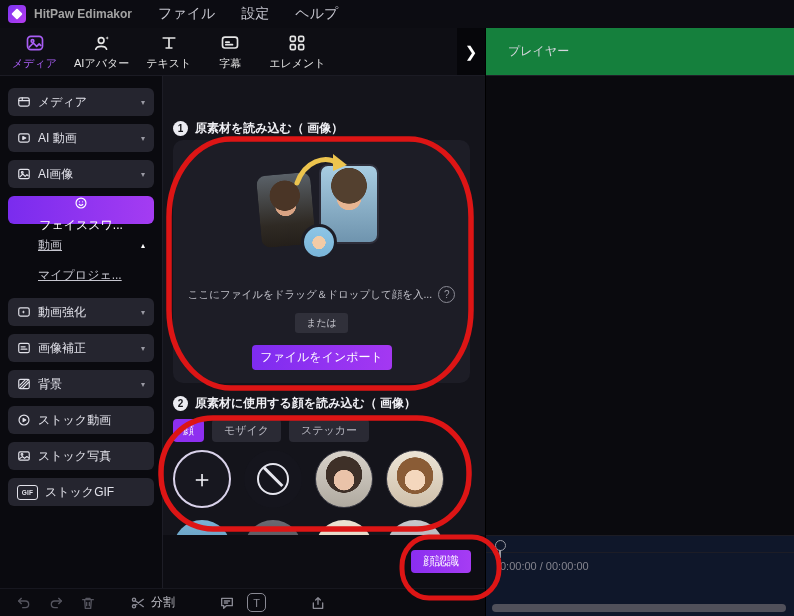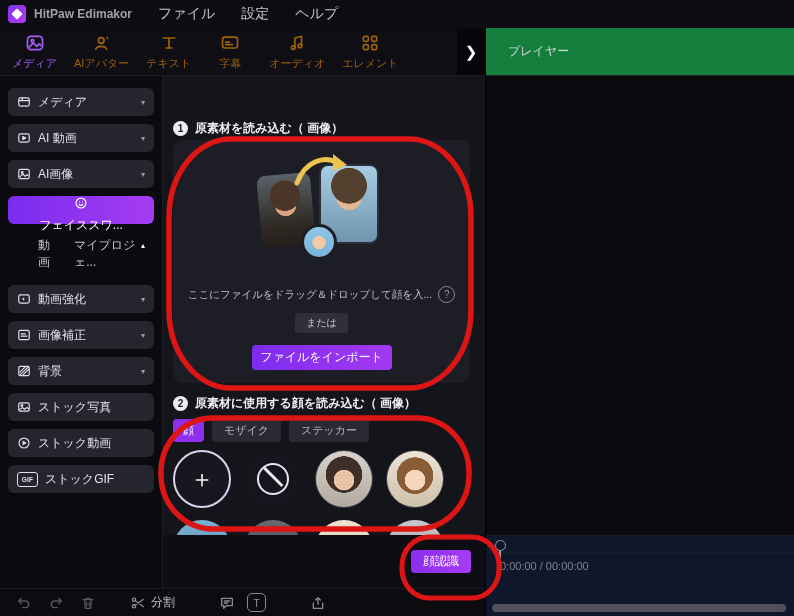--- a/index.html
+++ b/index.html
@@ -14,35 +14,35 @@
   .logo{width:18px;height:18px;border-radius:4px;background:linear-gradient(135deg,#7a35f0,#b83cf0);
         display:grid;place-items:center;}
   .logo i{display:block;width:8px;height:8px;background:#fff;transform:rotate(45deg);border-radius:1px;}
   .app-title{font-size:12px;font-weight:bold;color:#a3a3a3;margin-left:8px;}
   .menus{display:flex;gap:26px;margin-left:26px;font-size:14px;color:#c6c6cf;}
   .menu{cursor:default;}
 
   
   .tabbar{position:absolute;left:0;top:28px;width:485px;height:48px;background:#0e0e14;
           border-bottom:1px solid #1b1b24;display:flex;align-items:center;padding-left:12px;gap:17px;box-sizing:border-box;}
-  .tab{display:flex;flex-direction:column;align-items:center;gap:3px;color:#a16207;min-width:44px;}
+  .tab{display:flex;flex-direction:column;align-items:center;gap:3px;color:#e5e5e5;min-width:44px;}
   .tab .tab-label{font-size:11px;}
   .tab.active{color:#a95ef5;}
   .tab-more{position:absolute;right:0;top:0;width:28px;height:47px;background:#06060a;
             display:grid;place-items:center;color:#fff;font-size:15px;}
 
   
   .sidebar{position:absolute;left:0;top:76px;width:162px;height:512px;background:#0a0a0f;
            padding:12px 8px;box-sizing:border-box;display:flex;flex-direction:column;gap:8px;}
   .side-item{height:28px;border-radius:6px;background:#25252f;display:flex;align-items:center;
              gap:7px;padding:0 9px;font-size:12px;color:#e2e2ea;flex:none;}
   .side-item .caret{margin-left:auto;font-size:8px;color:#9a9aa4;}
   .side-item.active{background:linear-gradient(90deg,#7a2cee,#a43cf2);color:#fff;flex-direction:column;}
   .side-item.active .caret{color:#fff;}
-  .side-sub{display:flex;flex-direction:row;gap:13px;padding:5px 0 6px 30px;font-size:12px;color:#c6c6cf;}
+  .side-sub{display:flex;flex-direction:column;gap:13px;padding:5px 0 6px 30px;font-size:12px;color:#c6c6cf;text-decoration:underline;}
   .side-sub .sub.current{color:#a879f2;}
   .gif-chip{width:19px;height:13px;border:1.4px solid currentColor;border-radius:3px;display:grid;
             place-items:center;font-size:6.5px;font-weight:bold;letter-spacing:.2px;}
 
   
   .main-panel{position:absolute;left:162px;top:76px;width:323px;height:512px;background:#14141b;
               border-left:1px solid #1d1d26;box-sizing:border-box;}
   .segmented{position:absolute;left:8px;top:10px;width:301px;height:25px;background:#23232e;
              border-radius:6px;display:flex;padding:2px;box-sizing:border-box;}
   .seg{flex:1;display:grid;place-items:center;font-size:12px;color:#9a9aa3;border-radius:5px;}
@@ -184,30 +184,20 @@
           <svg width="20" height="20" viewBox="0 0 24 24" class="ic">
             <rect x="3" y="5" width="18" height="13" rx="3"></rect>
             <path d="M7 11h4M7 14h8"></path>
           </svg>
         </span>
       <span class="tab-label">字幕</span>
     </div>
     <div class="tab">
       <span>
           <svg width="20" height="20" viewBox="0 0 24 24" class="ic">
-            <path d="M9.5 17.5V6l8-2v11.5"></path>
-            <circle cx="7.5" cy="17.5" r="2.2"></circle>
-            <circle cx="15.5" cy="15.5" r="2.2"></circle>
-          </svg>
-        </span>
-      <span class="tab-label">オーディオ</span>
-    </div>
-    <div class="tab">
-      <span>
-          <svg width="20" height="20" viewBox="0 0 24 24" class="ic">
             <rect x="4" y="4" width="6" height="6" rx="1.6"></rect>
             <rect x="14" y="4" width="6" height="6" rx="1.6"></rect>
             <rect x="4" y="14" width="6" height="6" rx="1.6"></rect>
             <rect x="14" y="14" width="6" height="6" rx="1.6"></rect>
           </svg>
         </span>
       <span class="tab-label">エレメント</span>
     </div>
     <div class="tab-more">
       <span>❯</span>
@@ -288,35 +278,35 @@
             <rect x="3" y="4" width="18" height="16" rx="3"></rect>
             <path d="M5 14l9-9M5 19L20 4M10 19l10-10"></path>
           </svg>
         </span>
       <span>背景</span>
       <span class="caret">▾</span>
     </div>
     <div class="side-item">
       <span>
           <svg width="14" height="14" viewBox="0 0 24 24" class="ic">
+            <circle cx="12" cy="12" r="8.5"></circle>
+            <path d="M10.5 9.3l4.5 2.7-4.5 2.7z" fill="currentColor"></path>
+          </svg>
+        </span>
+      <span>ストック動画</span>
+    </div>
+    <div class="side-item">
+      <span>
+          <svg width="14" height="14" viewBox="0 0 24 24" class="ic">
             <rect x="3" y="5" width="18" height="14" rx="2.5"></rect>
             <circle cx="8.5" cy="9.5" r="1.5"></circle>
             <path d="M4 17l5-4 4 3 4-3 3 2.2"></path>
           </svg>
         </span>
       <span>ストック写真</span>
-    </div>
-    <div class="side-item">
-      <span>
-          <svg width="14" height="14" viewBox="0 0 24 24" class="ic">
-            <circle cx="12" cy="12" r="8.5"></circle>
-            <path d="M10.5 9.3l4.5 2.7-4.5 2.7z" fill="currentColor"></path>
-          </svg>
-        </span>
-      <span>ストック動画</span>
     </div>
     <div class="side-item">
       <span class="gif-chip">GIF</span>
       <span>ストックGIF</span>
     </div>
   </aside>
 
   <main class="main-panel">
 
     <div class="step-header step1">

